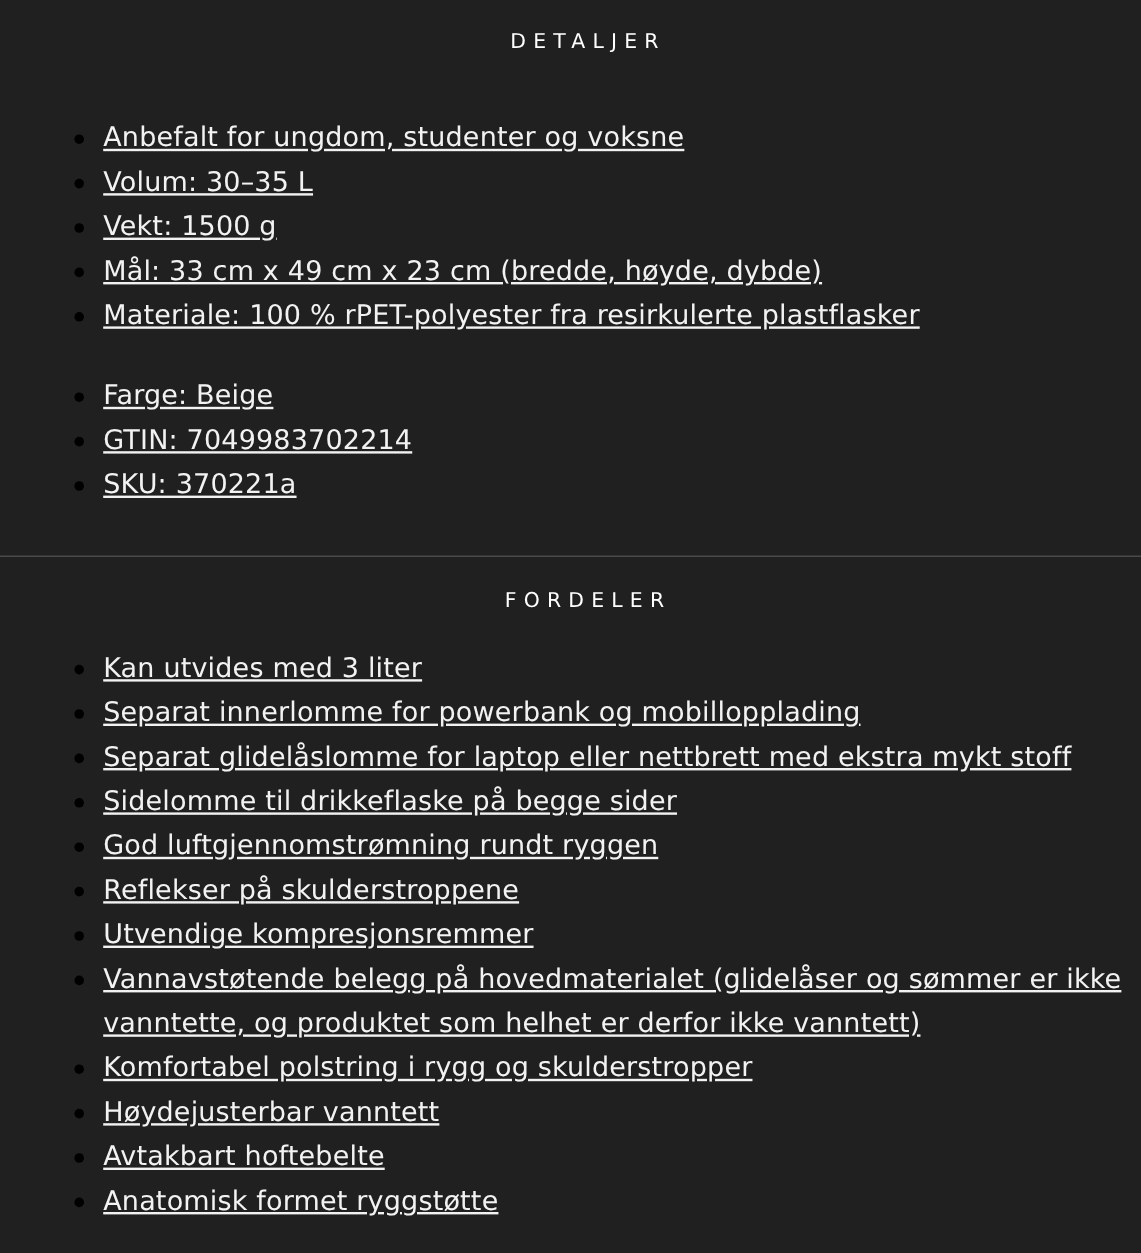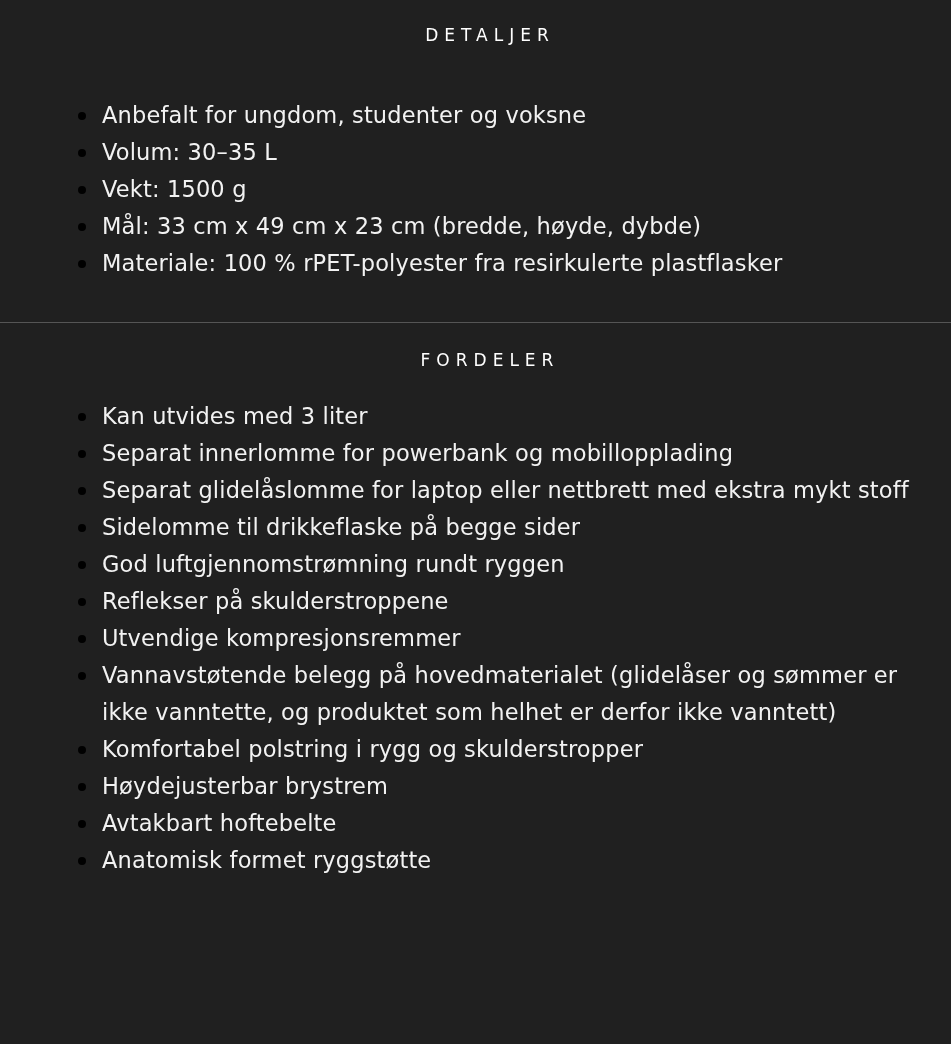--- a/index.html
+++ b/index.html
@@ -22,22 +22,23 @@
     text-align: center;
     font-size: 17px;
     letter-spacing: 6px;
     font-weight: normal;
     margin: 0;
     color: #ffffff;
     padding-left: 29px;
   }
   ul.features {
     list-style: none;
-    margin: 16px;
+    margin: 0;
     padding: 0;
+    text-decoration: underline;
   }
   ul.features li {
     position: relative;
     padding-left: 86px;
     padding-right: 14px;
     font-size: 22.5px;
     line-height: 37px;
     letter-spacing: 0.15px;
   }
   ul.features li .bullet {
@@ -76,32 +77,37 @@
 
 <div class="section" id="detaljer-section">
   <h2 class="section-title">DETALJER</h2>
   <ul class="features group-1">
     <li><span class="bullet"></span><span>Anbefalt for ungdom, studenter og voksne</span></li>
     <li><span class="bullet"></span><span>Volum: 30–35 L</span></li>
     <li><span class="bullet"></span><span>Vekt: 1500 g</span></li>
     <li><span class="bullet"></span><span>Mål: 33 cm x 49 cm x 23 cm (bredde, høyde, dybde)</span></li>
     <li><span class="bullet"></span><span>Materiale: 100 % rPET-polyester fra resirkulerte plastflasker</span></li>
   </ul>
+  <ul class="features group-2">
+    <li><span class="bullet"></span><span>Farge: Beige</span></li>
+    <li><span class="bullet"></span><span>GTIN: 7049983702214</span></li>
+    <li><span class="bullet"></span><span>SKU: 370221a</span></li>
+  </ul>
   <div class="divider"></div>
 </div>
 
 <div class="section" id="fordeler-section">
   <h2 class="section-title">FORDELER</h2>
   <ul class="features">
     <li><span class="bullet"></span><span>Kan utvides med 3 liter</span></li>
     <li><span class="bullet"></span><span>Separat innerlomme for powerbank og mobillopplading</span></li>
     <li><span class="bullet"></span><span>Separat glidelåslomme for laptop eller nettbrett med ekstra mykt stoff</span></li>
     <li><span class="bullet"></span><span>Sidelomme til drikkeflaske på begge sider</span></li>
     <li><span class="bullet"></span><span>God luftgjennomstrømning rundt ryggen</span></li>
     <li><span class="bullet"></span><span>Reflekser på skulderstroppene</span></li>
     <li><span class="bullet"></span><span>Utvendige kompresjonsremmer</span></li>
     <li><span class="bullet"></span><span>Vannavstøtende belegg på hovedmaterialet (glidelåser og sømmer er ikke vanntette, og produktet som helhet er derfor ikke vanntett)</span></li>
     <li><span class="bullet"></span><span>Komfortabel polstring i rygg og skulderstropper</span></li>
-    <li><span class="bullet"></span><span>Høydejusterbar brystrem</span></li>
+    <li><span class="bullet"></span><span>Høydejusterbar vanntett</span></li>
     <li><span class="bullet"></span><span>Avtakbart hoftebelte</span></li>
     <li><span class="bullet"></span><span>Anatomisk formet ryggstøtte</span></li>
   </ul>
 </div>
 
 </body></html>

